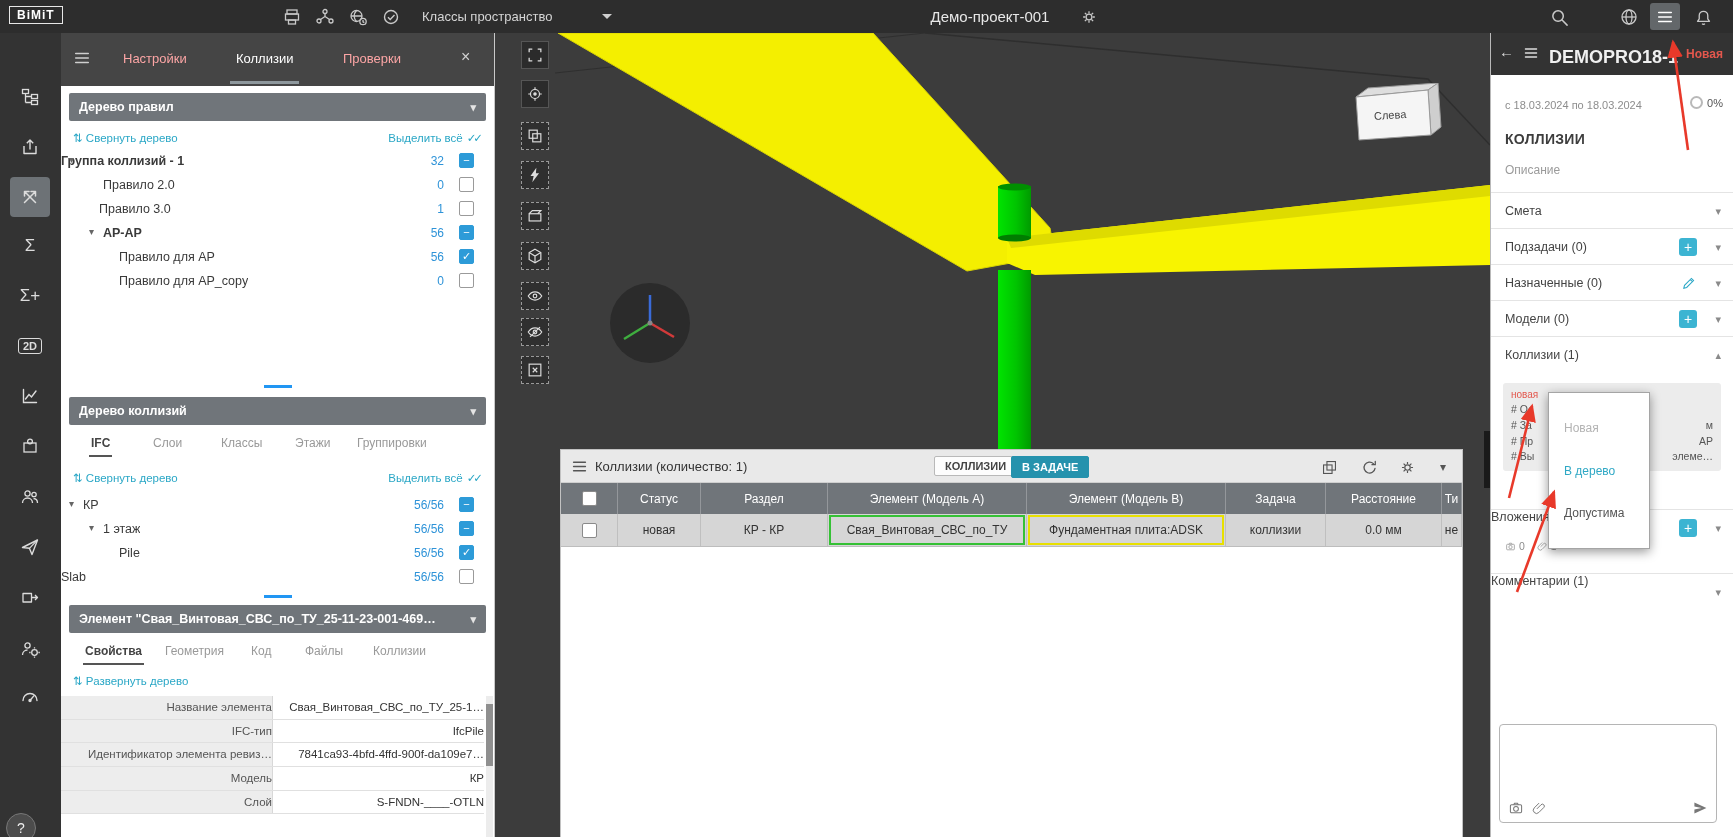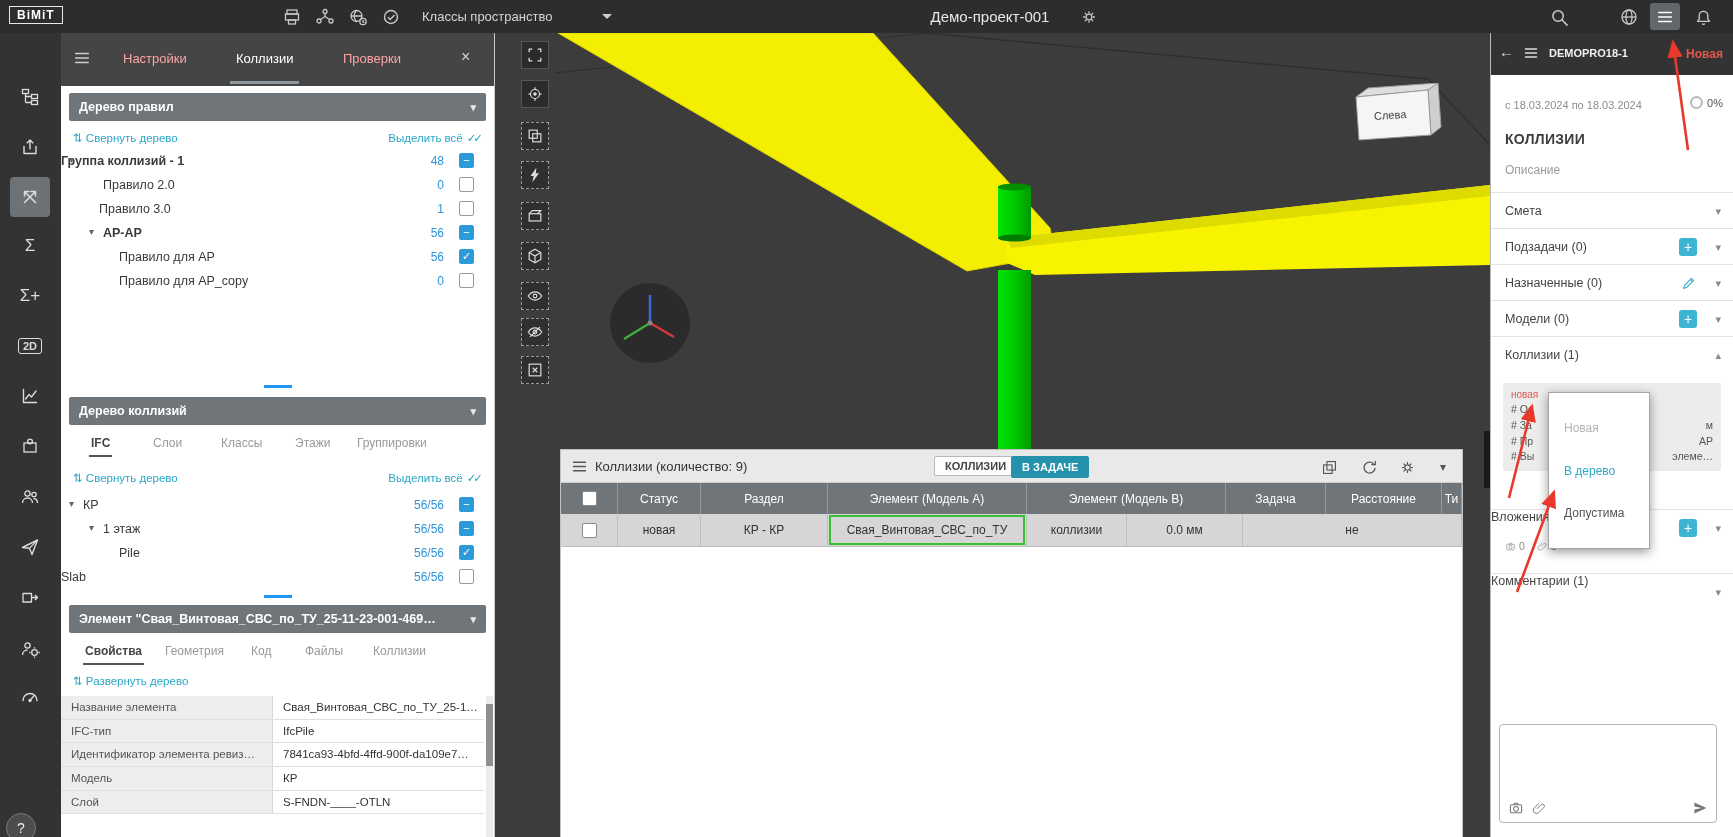--- a/index.html
+++ b/index.html
@@ -58,21 +58,21 @@
   .cb.ind,.cb.chk{background:#2d9bd8;border-color:#2d9bd8;}
   .drag{position:absolute;left:203px;width:28px;height:3px;background:#2196f3;}
 
   .sub-tabs{position:absolute;left:0;right:16px;height:26px;}
   .sub-tab{position:absolute;top:3px;font-size:12px;color:#999;}
   .sub-tab.active{color:#444;font-weight:bold;}
   .sub-tab.active::after{content:'';position:absolute;left:-2px;right:-2px;top:19px;height:2px;background:#555;}
 
   .expand-link{position:absolute;left:12px;font-size:11.5px;color:#2aa7c6;}
 
-  .props{position:absolute;left:0;right:10px;top:663px;bottom:0;font-size:11.5px;overflow:hidden;}
+  .props{position:absolute;left:0;right:10px;top:663px;bottom:0;font-size:11.5px;overflow:hidden;text-align:right;}
   .prow{display:flex;height:23.7px;border-bottom:1px solid #e0e0e0;}
   .pname{width:212px;background:#ededed;color:#555;padding:5px 0 0 10px;border-right:1px solid #d8d8d8;
         white-space:nowrap;overflow:hidden;}
   .pval{flex:1;color:#333;padding:5px 0 0 10px;white-space:nowrap;overflow:hidden;background:#fff;}
   .props-sb{position:absolute;right:1px;top:663px;bottom:0;width:7px;background:#ececec;}
   .props-sb::after{content:'';display:block;margin-top:8px;width:7px;height:62px;background:#8f8f8f;}
 
   
   .viewport{position:absolute;left:495px;top:33px;width:995px;height:804px;background:#3c3c3c;overflow:hidden;}
   .scene{position:absolute;left:0;top:0;}
@@ -107,21 +107,21 @@
         white-space:nowrap;overflow:hidden;}
   .sel-g{border:2px solid #35c135;}
   .sel-y{border:2px solid #e8e000;}
 
   
   .task-panel{position:absolute;left:1490px;top:33px;width:243px;height:804px;background:#fff;
         border-left:1px solid #b9b9b9;z-index:14;}
   .tp-head{position:relative;height:42px;background:#333;color:#eee;}
   .tp-back{position:absolute;left:8px;top:10px;font-size:15px;color:#ddd;}
   .tp-list{position:absolute;left:32px;top:12px;color:#ddd;}
-  .tp-id{position:absolute;left:58px;top:14px;font-size:11px;font-weight:bold;color:#f0f0f0;}
+  .tp-id{position:absolute;left:58px;top:14px;font-size:18px;font-weight:bold;color:#f0f0f0;}
   .tp-status{position:absolute;right:10px;top:14px;font-size:12px;font-weight:bold;color:#e3574d;}
   .tp-dates{position:absolute;top:66px;left:14px;font-size:11px;color:#8d8d8d;}
   .tp-progress{position:absolute;top:63px;right:10px;font-size:11px;color:#555;display:flex;align-items:center;gap:4px;}
   .ring{width:13px;height:13px;border:2px solid #b9b9b9;border-radius:50%;}
   .tp-title{position:absolute;top:98px;left:14px;font-size:14px;font-weight:bold;color:#3d3d3d;letter-spacing:.3px;}
   .tp-desc{position:absolute;top:130px;left:14px;font-size:12px;color:#9b9b9b;}
   .tp-row{position:absolute;left:0;right:0;height:36px;border-top:1px solid #e4e4e4;font-size:12.5px;color:#444;}
   .tp-row .rl{position:absolute;left:14px;top:11px;}
   .plus-box{position:absolute;right:36px;top:9px;width:18px;height:18px;background:#3cb4d2;border-radius:3px;
         color:#fff;font-size:14px;display:flex;align-items:center;justify-content:center;line-height:1;}
@@ -442,21 +442,21 @@
       <span class="chev">▾</span>
     </div>
     <div class="tree-links" style="top:98px">
       <span><i>⇅</i> <i>Свернуть дерево</i></span>
       <span><i>Выделить всё</i><i class="dbl">✓✓</i></span>
     </div>
 
     <div class="trow" style="top:116px">
       <span class="exp" style="left:8px">▾</span>
       <span class="lbl bold" style="">Группа коллизий - 1</span>
-      <span class="count">48</span>
+      <span class="count">32</span>
       <span class="cb ind">
           <i>−</i>
         </span>
     </div>
     <div class="trow" style="top:140px">
       <span class="lbl" style="padding-left:42px">Правило 2.0</span>
       <span class="count">0</span>
       <span class="cb"></span>
     </div>
     <div class="trow" style="top:164px">
@@ -654,21 +654,21 @@
     <div class="vp-sb"></div>
   </section>
 
   <section class="bottom-panel">
     <div class="bp-head">
       <span class="bp-ham">
           <svg width="17" height="17" viewBox="0 0 20 20">
             <use href="#i-ham"></use>
           </svg>
         </span>
-      <span class="bp-title">Коллизии (количество: 9)</span>
+      <span class="bp-title">Коллизии (количество: 1)</span>
       <button class="btn-k">КОЛЛИЗИИ</button>
       <button class="btn-z">В ЗАДАЧЕ</button>
       <span class="bp-ic" style="left:758px">
           <svg width="17" height="17" viewBox="0 0 20 20">
             <use href="#i-copy"></use>
           </svg>
         </span>
       <span class="bp-ic" style="left:798px">
           <svg width="17" height="17" viewBox="0 0 20 20">
             <use href="#i-refresh"></use>
@@ -694,20 +694,23 @@
       <div class="c7">Ти</div>
     </div>
     <div class="bp-row">
       <div class="c0">
           <span class="cb-w"></span>
         </div>
       <div class="c1">новая</div>
       <div class="c2">КР - КР</div>
       <div class="c3">
           <div class="sel sel-g">Свая_Винтовая_СВС_по_ТУ</div>
+        </div>
+      <div class="c4">
+          <div class="sel sel-y">Фундаментная плита:ADSK</div>
         </div>
       <div class="c5">коллизии</div>
       <div class="c6">0.0 мм</div>
       <div class="c7">не</div>
     </div>
   </section>
 
   <aside class="task-panel">
     <div class="tp-head">
       <span class="tp-back">←</span>

